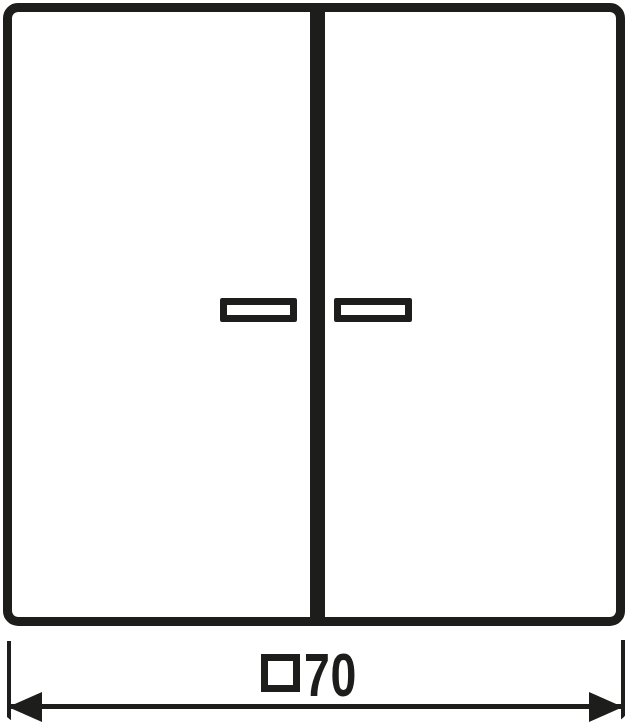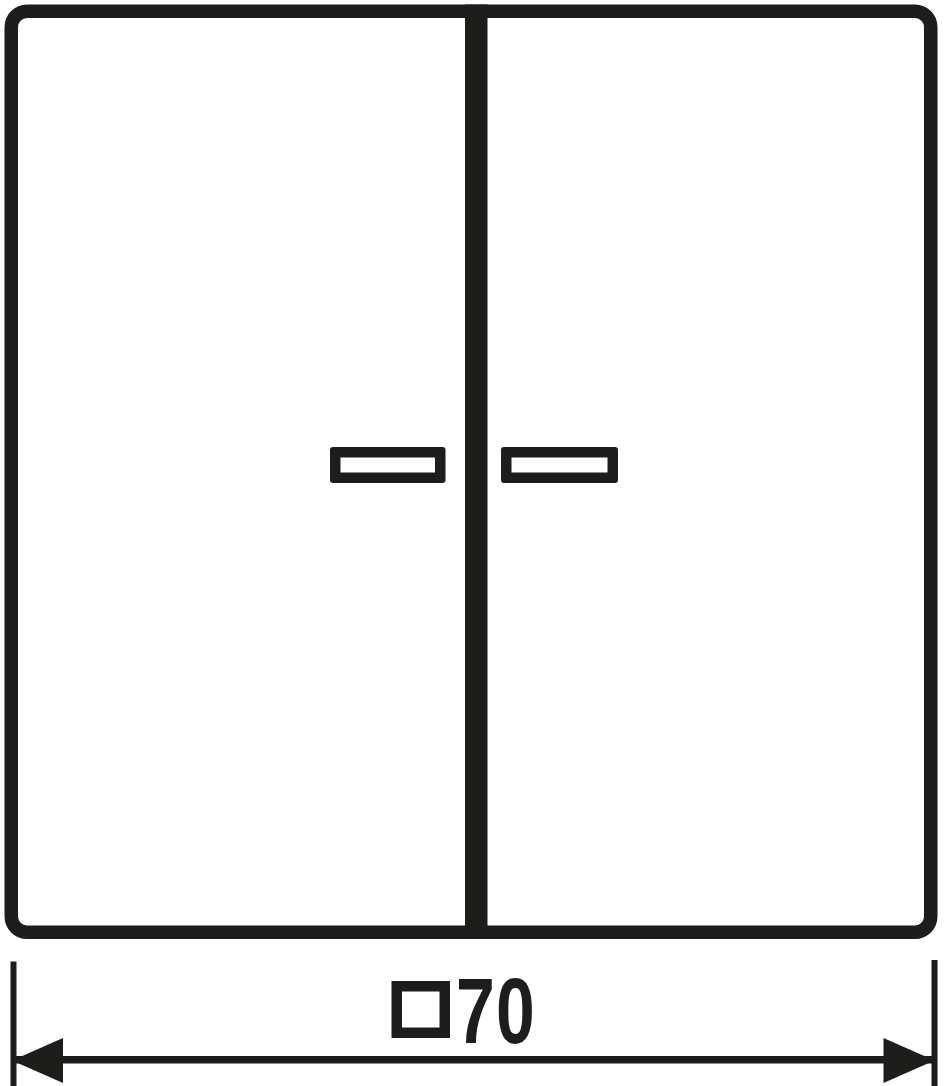--- a/index.html
+++ b/index.html
@@ -7,20 +7,21 @@
     padding: 0;
     background: #ffffff;
     font-family: "Liberation Sans", sans-serif;
   }
   .stage {
     position: relative;
     width: 631px;
     height: 724px;
     background: #ffffff;
     overflow: hidden;
+    border-radius: 24px;
   }
   
   .plate {
     position: absolute;
     left: 3px;
     top: 3px;
     width: 622px;
     height: 623px;
     box-sizing: border-box;
     border: 9px solid var(--line);

